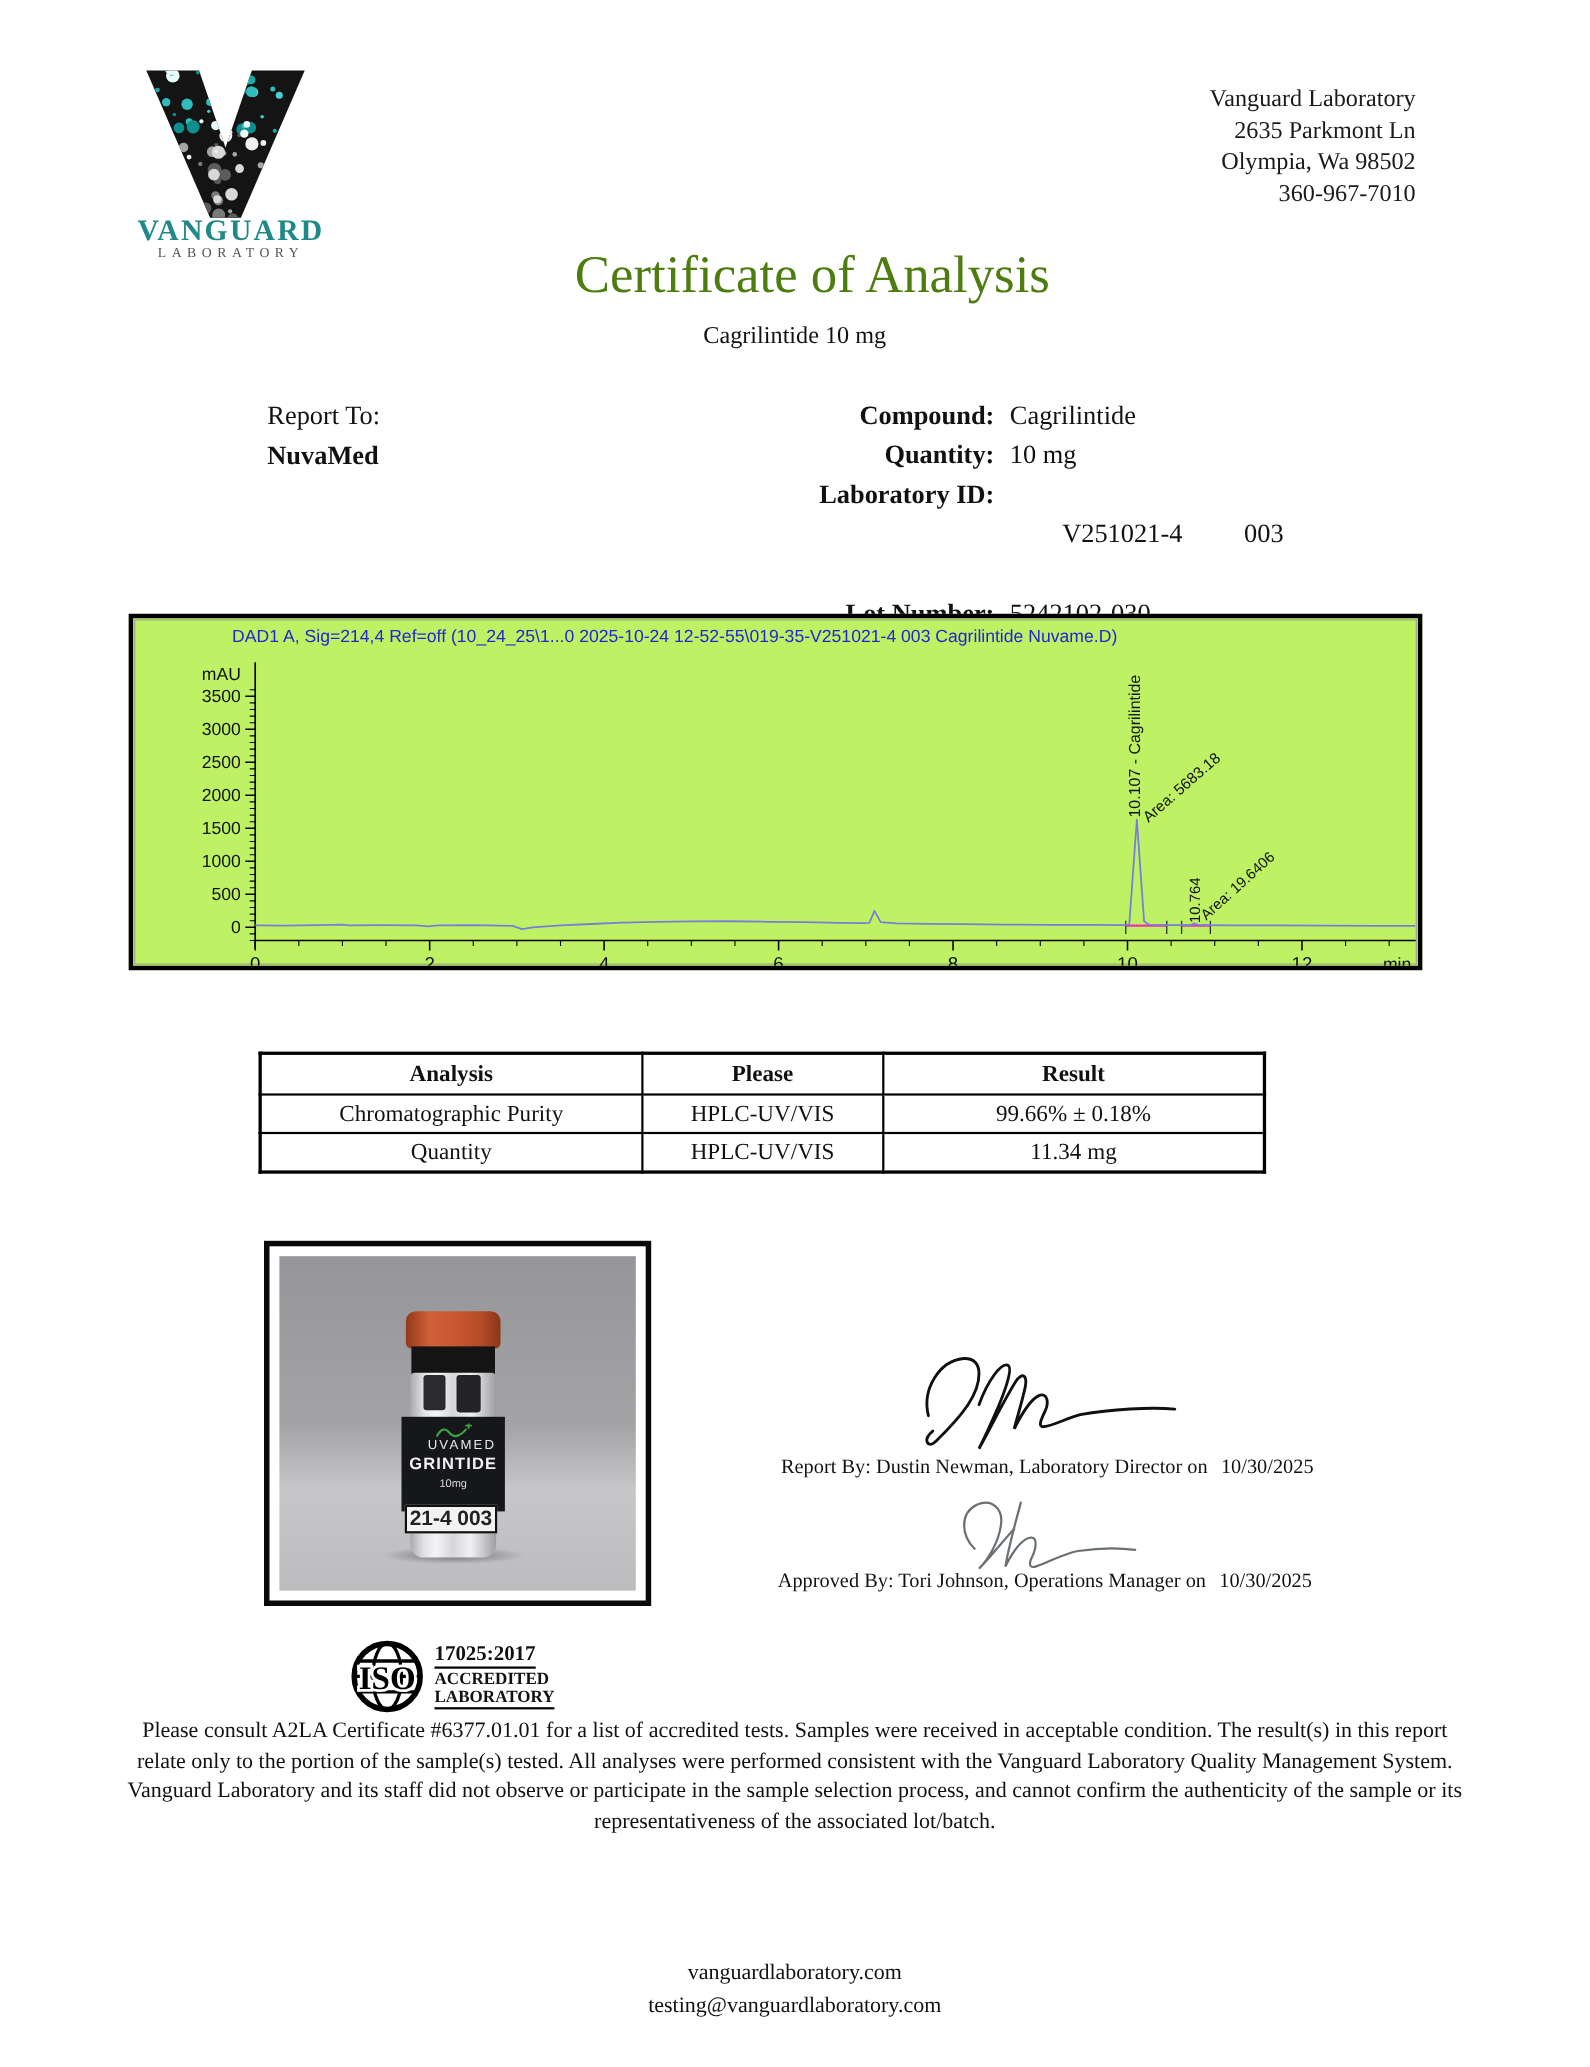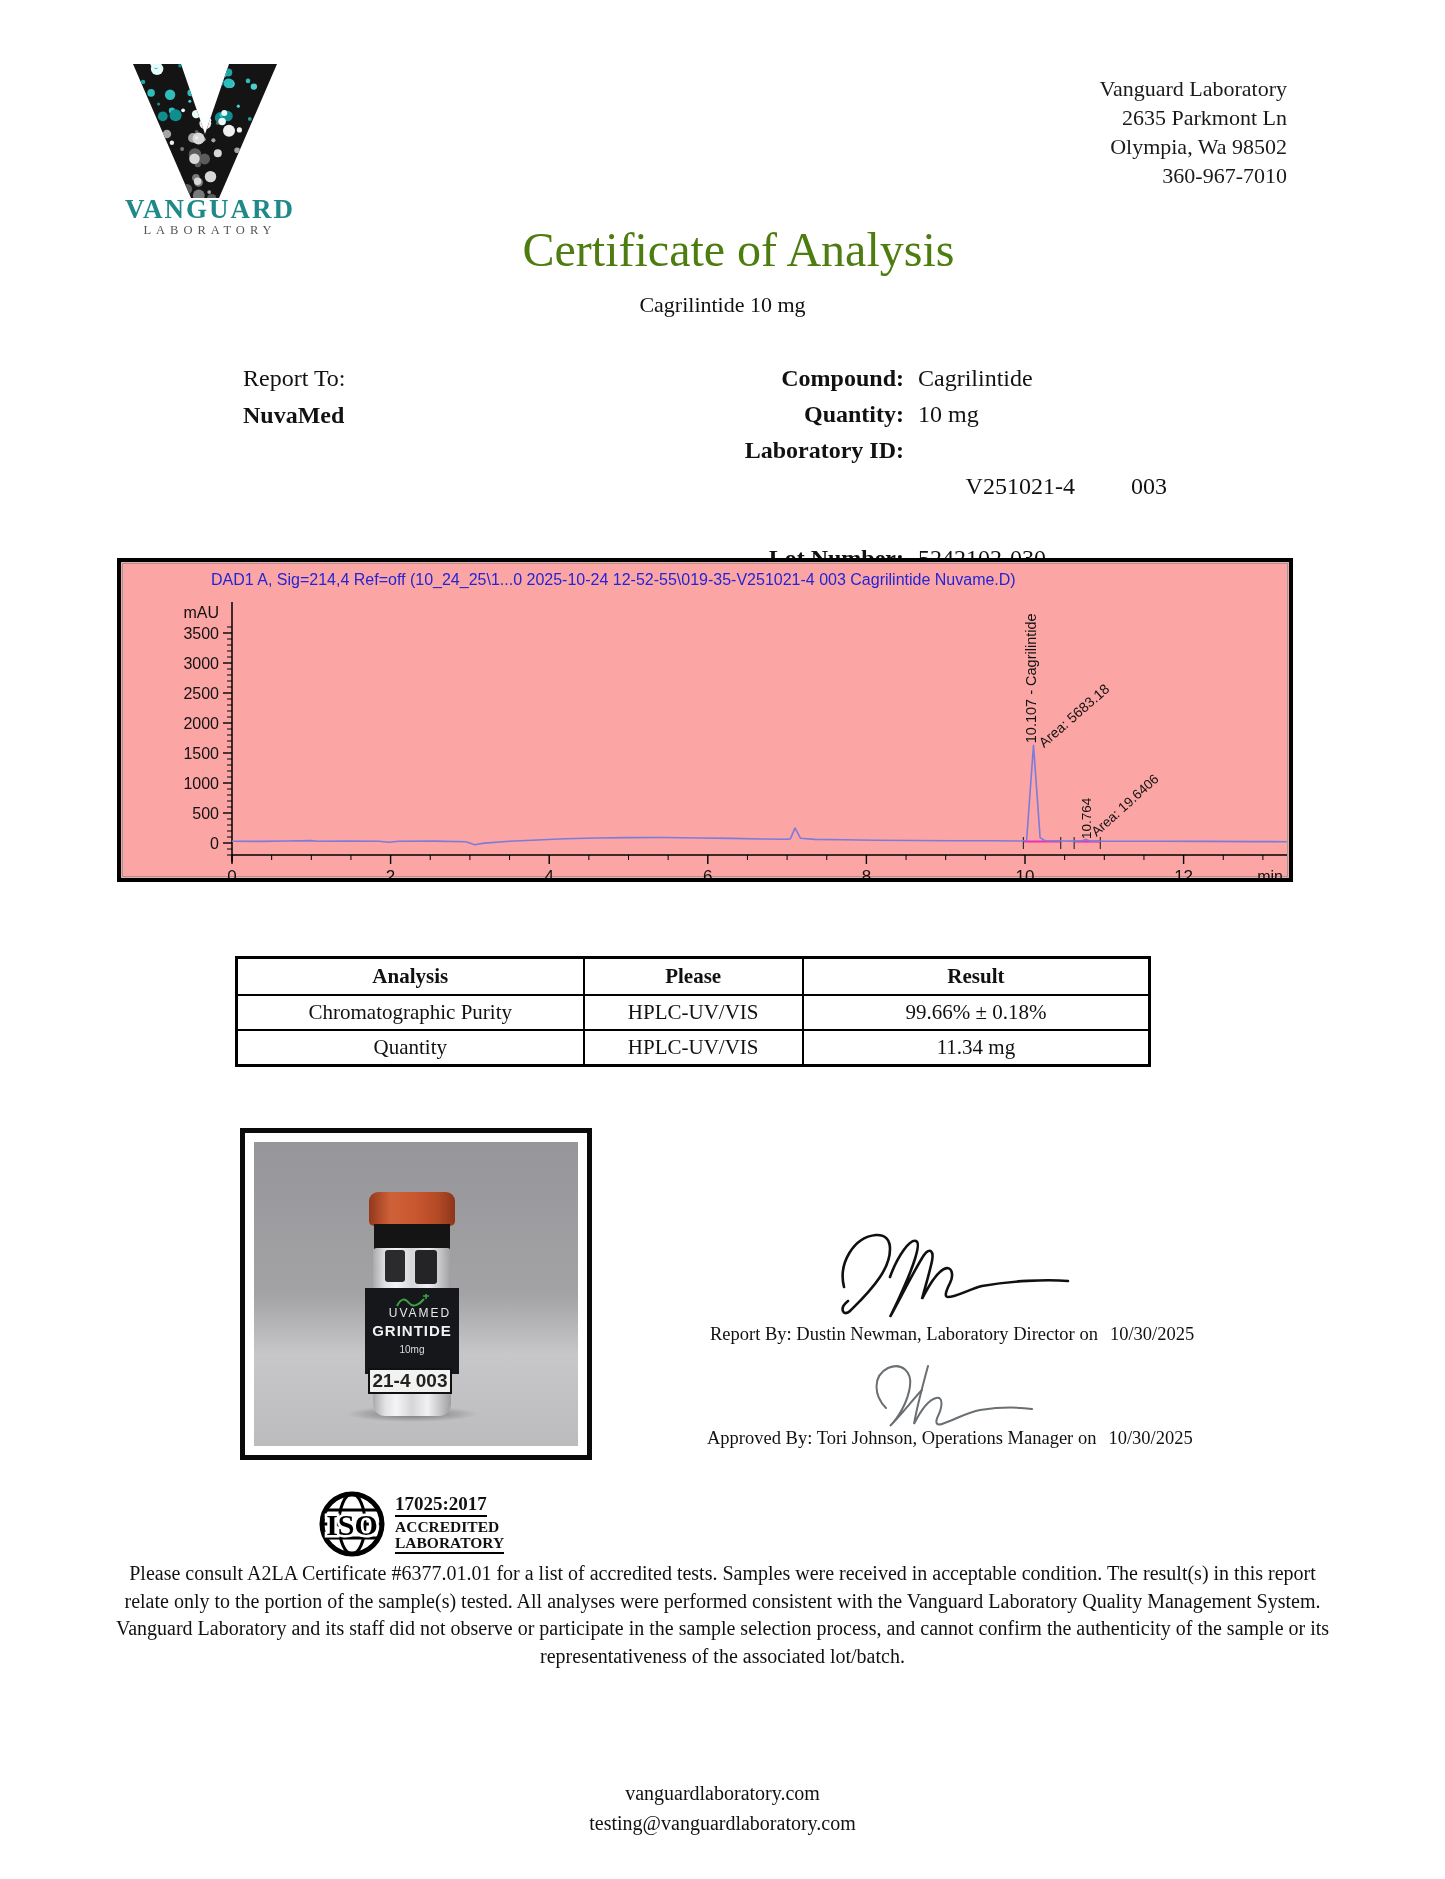--- a/index.html
+++ b/index.html
@@ -13,21 +13,21 @@
   .subtitle{top:292px;left:0;width:100%;text-align:center;font-size:22px;}
   
   .report-to{left:243px;top:360px;font-size:24px;line-height:37px;}
   .report-to .to-name{font-weight:bold;}
   .info-fields{left:612px;top:360px;font-size:24px;}
   .info-row{display:flex;line-height:36px;}
   .info-label{width:292px;text-align:right;font-weight:bold;}
   .info-value{padding-left:14px;text-align:left;white-space:pre;}
   .info-extra{margin-left:56px;}
   
-  .chart-frame{left:117px;top:558px;width:1176px;height:324px;border:4px solid #000;box-sizing:border-box;background:#fca5a5;}
+  .chart-frame{left:117px;top:558px;width:1176px;height:324px;border:4px solid #000;box-sizing:border-box;background:#bef264;}
   .chart-innerline{position:absolute;inset:1px;border:1px solid #9a9a9a;}
   .chart-header{position:absolute;left:90px;top:9px;font-family:"Liberation Sans",sans-serif;
                 font-size:16px;white-space:nowrap;}
   .chart-svg{position:absolute;left:2px;top:2px;}
   .chart-svg text{font-family:"Liberation Sans",sans-serif;fill:#111;}
   
   .results-table{left:235px;top:956px;width:916px;border-collapse:collapse;text-align:center;font-size:21px;padding-left:22px;}
   .results-table th,.results-table td{border:2px solid #000;padding:0;}
   .results-table th{height:35px;font-size:21px;}
   .results-table td{height:33px;}

